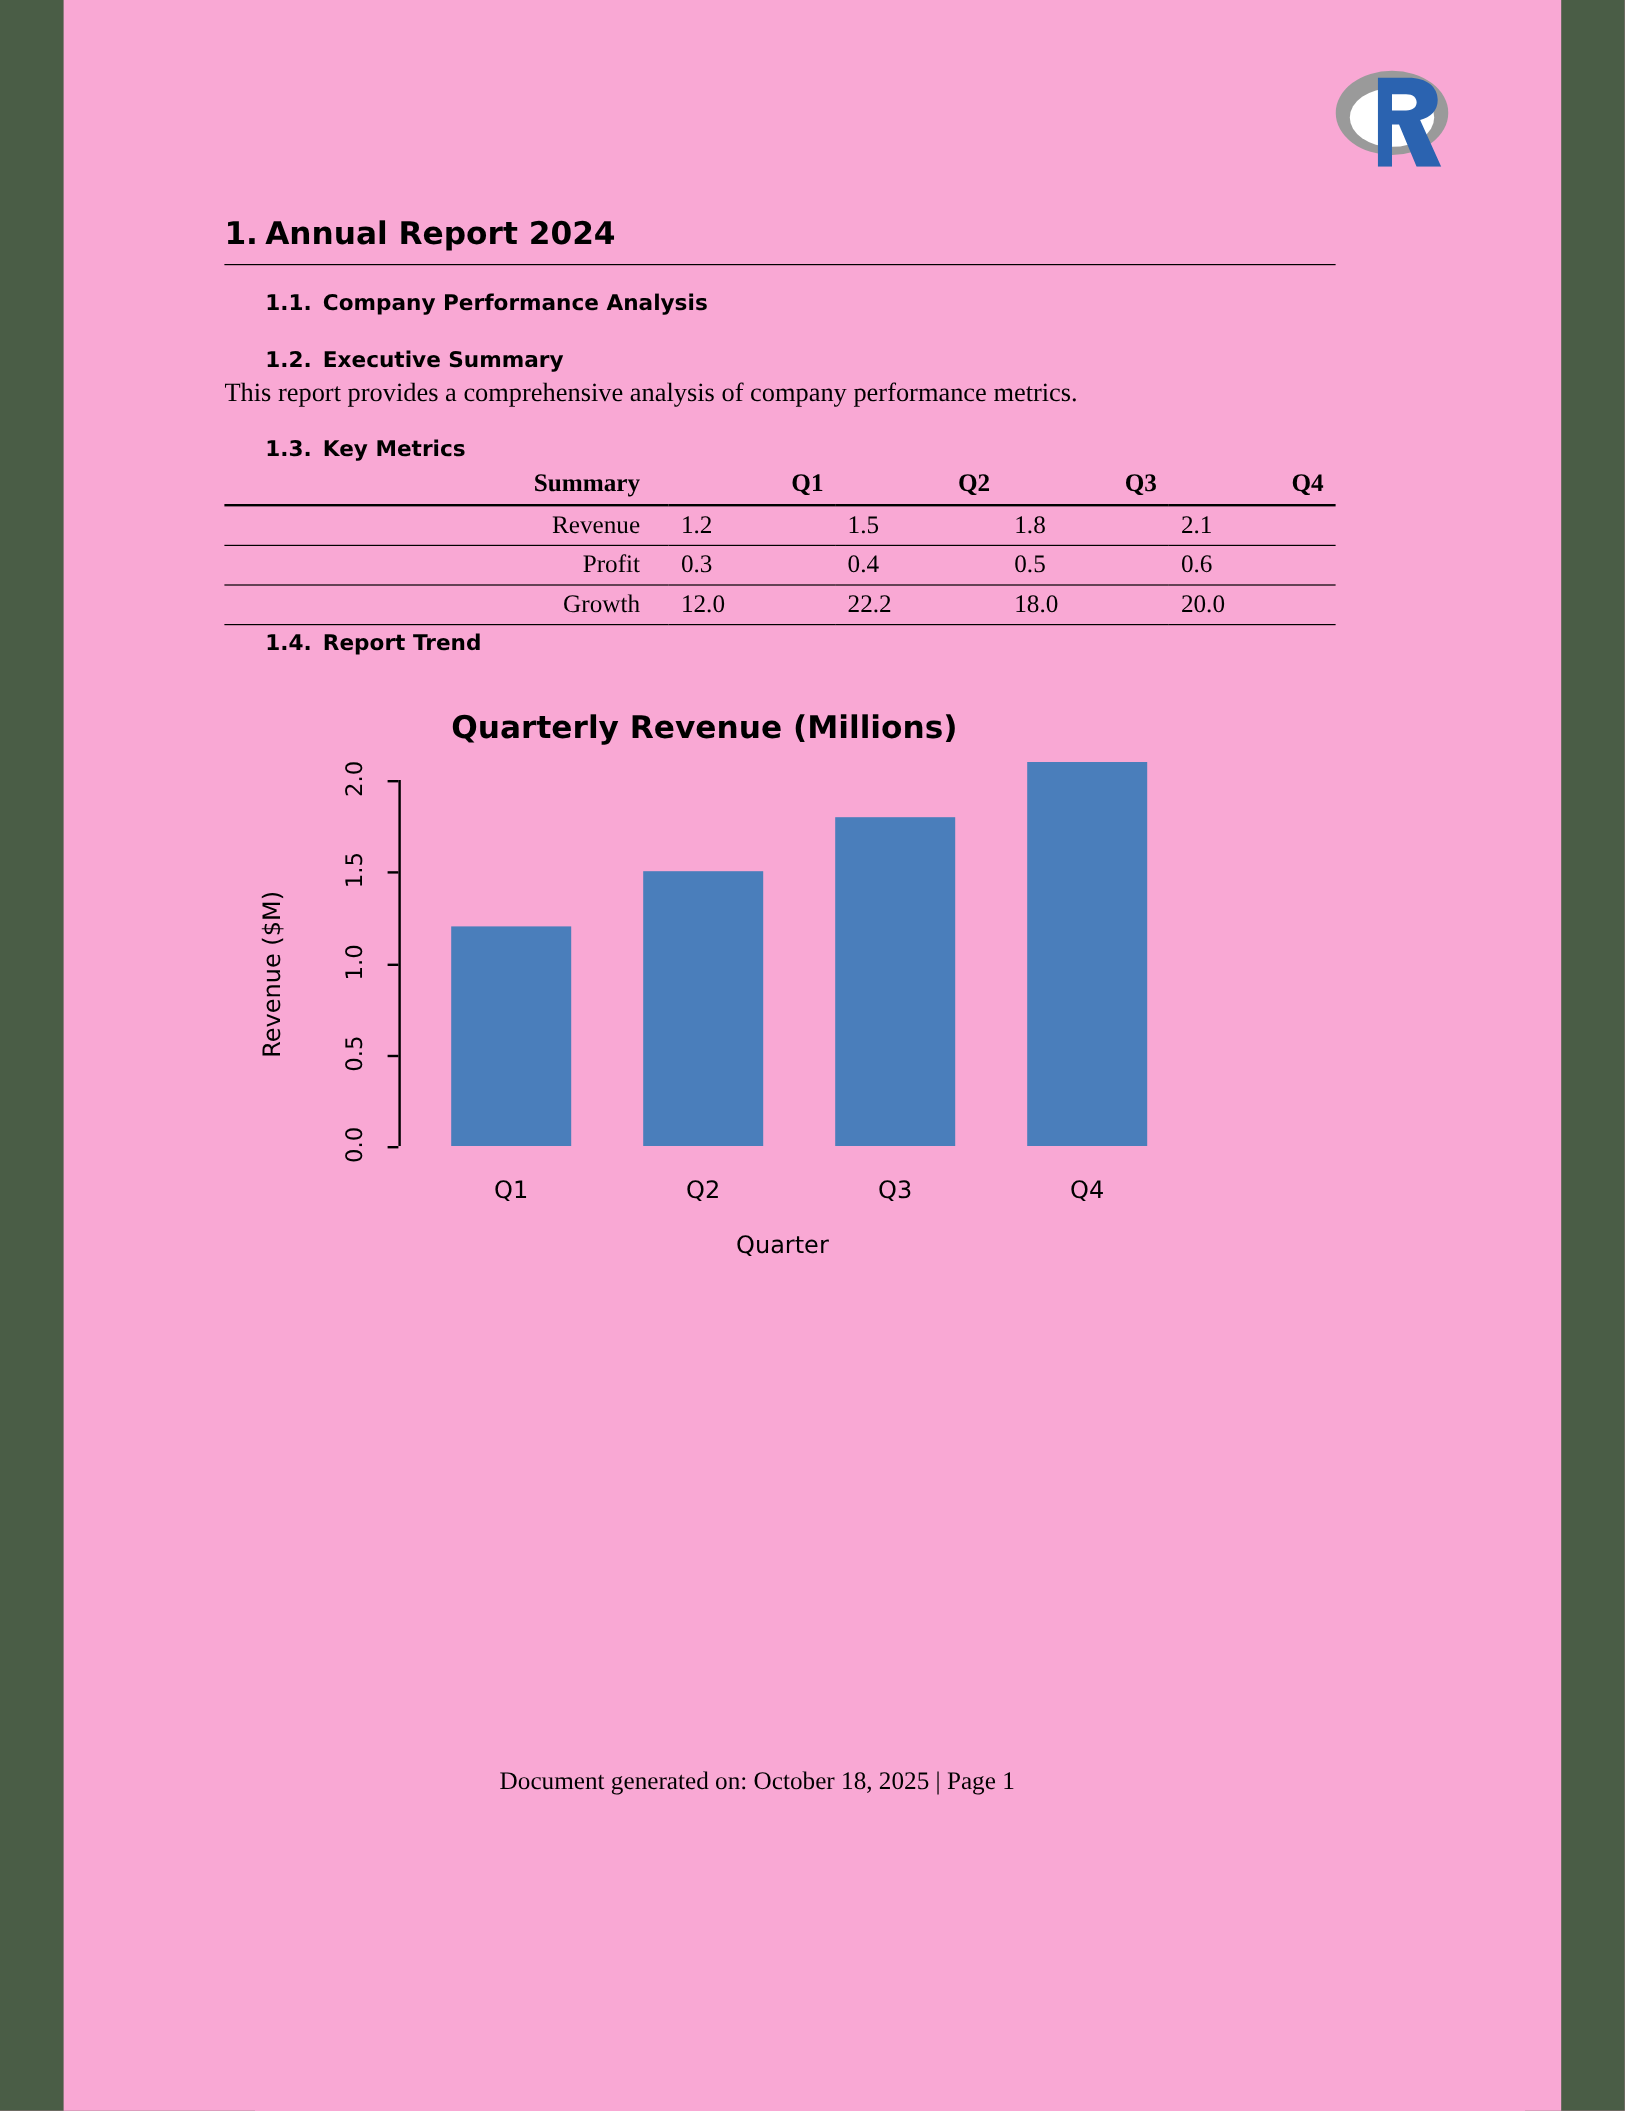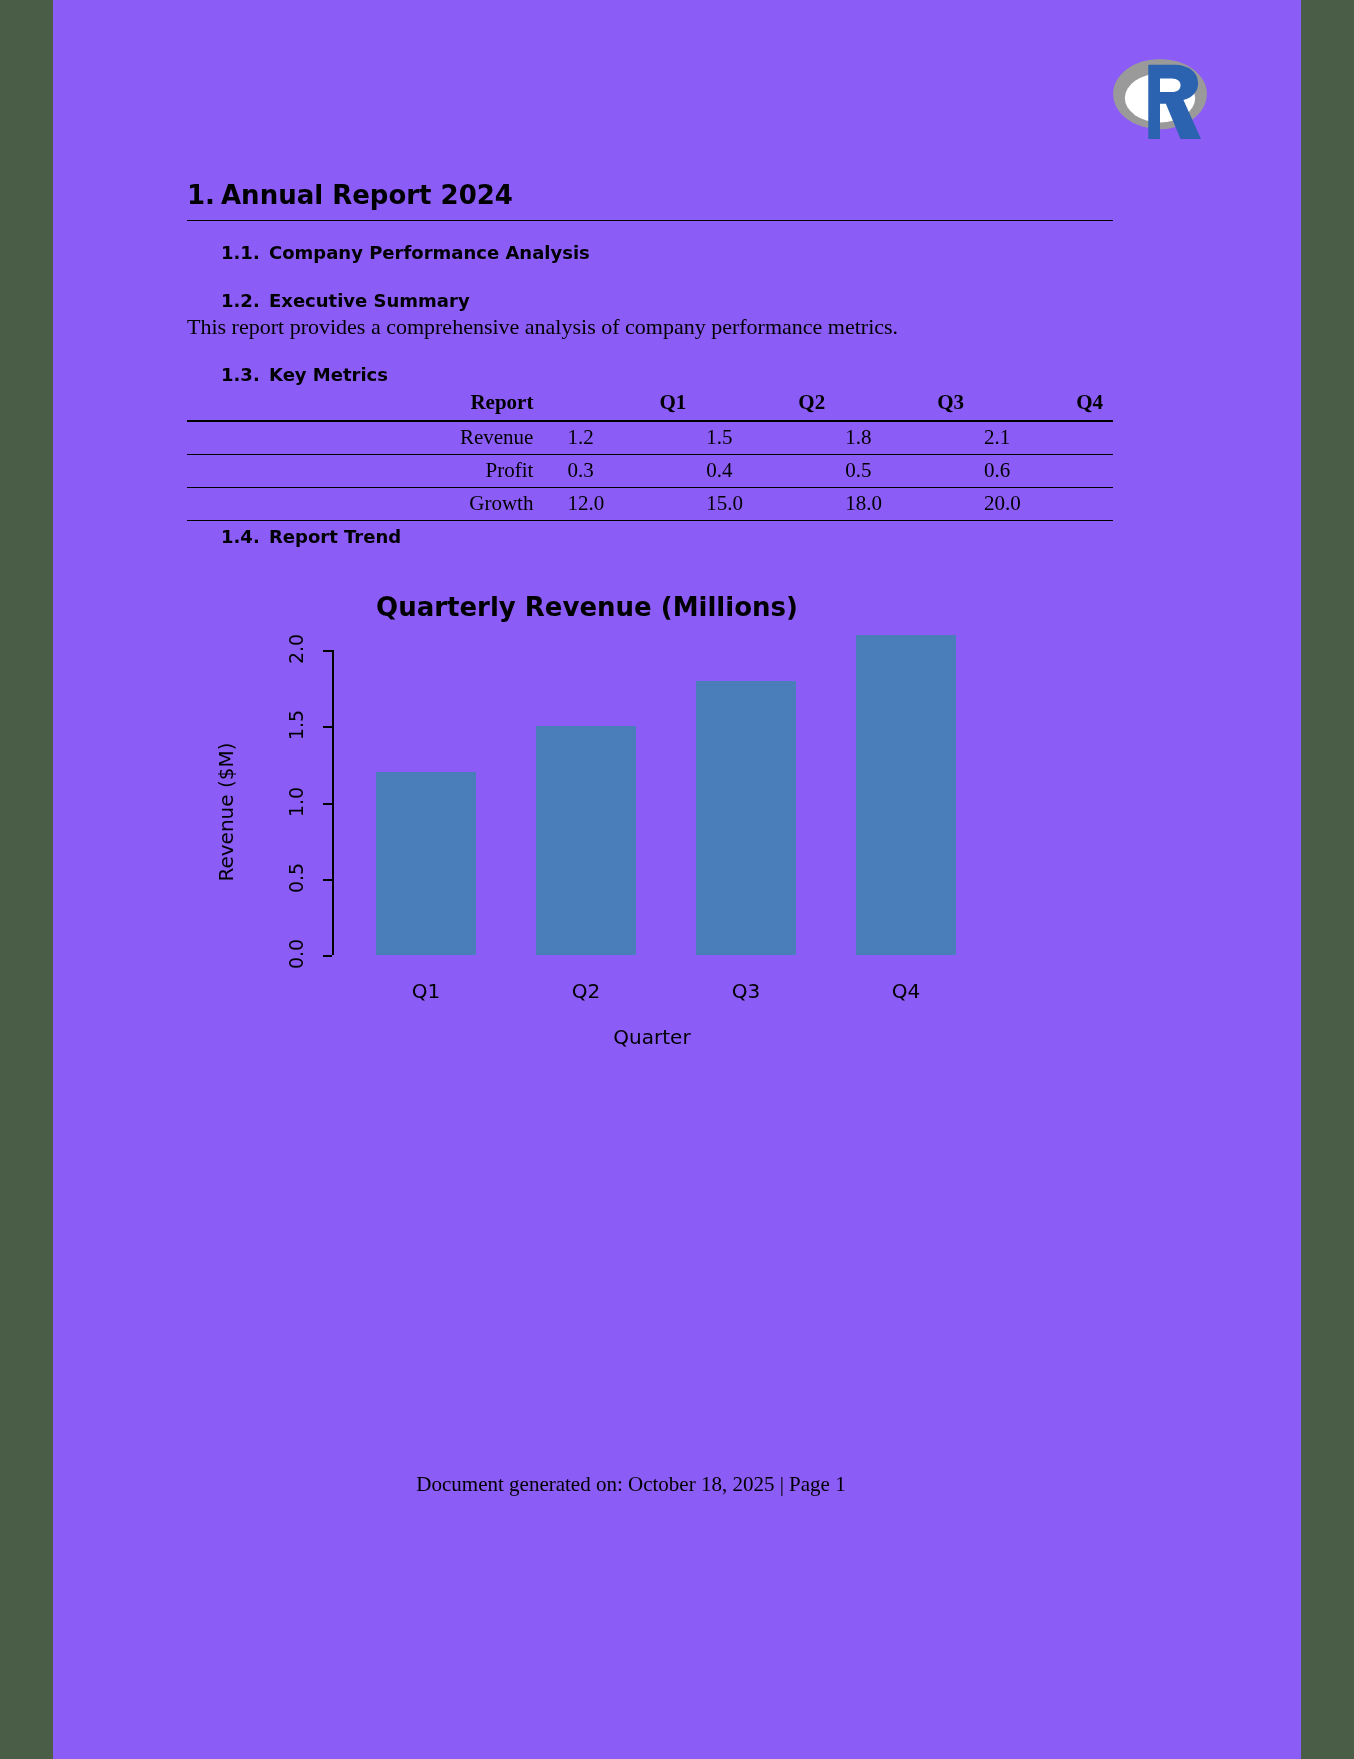--- a/index.html
+++ b/index.html
@@ -12,21 +12,21 @@
     background: #4a5d46;
     font-family: "Liberation Serif", serif;
     overflow: hidden;
   }
   .page {
     position: absolute;
     left: 53px;
     top: 0;
     width: 1248px;
     height: 1759px;
-    background: #8b5cf6;
+    background: #f9a8d4;
     box-sizing: border-box;
   }
   .content {
     position: absolute;
     left: 0;
     top: 0;
     width: 1248px;
     height: 1759px;
   }
 
@@ -217,21 +217,21 @@
 
     <div class="body-text">This report provides a comprehensive analysis of company performance metrics.</div>
 
     <div class="h2 h2-3">
       <span class="num">1.3.</span><span>Key Metrics</span>
     </div>
 
     <table class="metrics-table">
       <thead>
         <tr>
-          <th class="first" style="width:40%">Report</th>
+          <th class="first" style="width:40%">Summary</th>
           <th style="width:15%">Q1</th>
           <th style="width:15%">Q2</th>
           <th style="width:15%">Q3</th>
           <th style="width:15%">Q4</th>
         </tr>
       </thead>
       <tbody>
         <tr>
           <td class="first">Revenue</td>
           <td>1.2</td>
@@ -242,21 +242,21 @@
         <tr>
           <td class="first">Profit</td>
           <td>0.3</td>
           <td>0.4</td>
           <td>0.5</td>
           <td>0.6</td>
         </tr>
         <tr class="last">
           <td class="first">Growth</td>
           <td>12.0</td>
-          <td>15.0</td>
+          <td>22.2</td>
           <td>18.0</td>
           <td>20.0</td>
         </tr>
       </tbody>
     </table>
 
     <div class="h2 h2-4">
       <span class="num">1.4.</span><span>Report Trend</span>
     </div>
 

